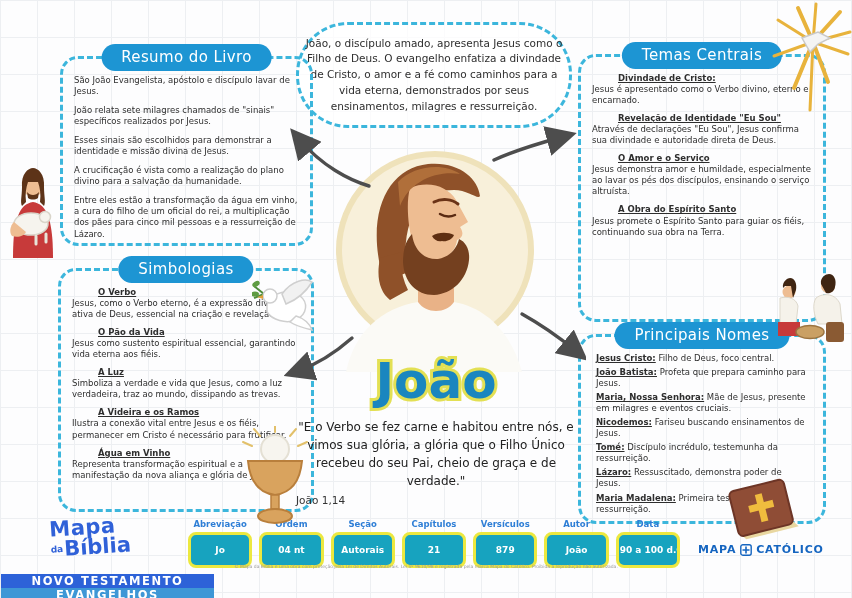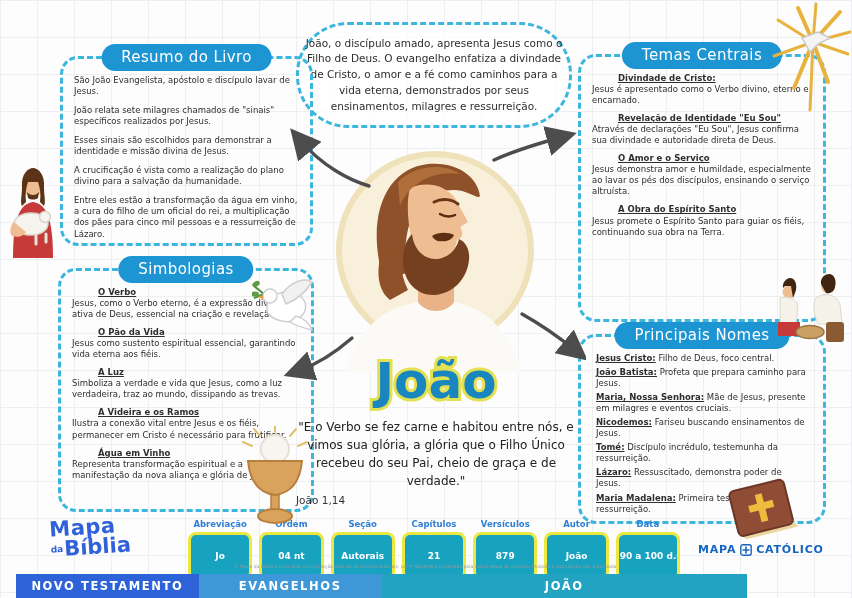--- a/index.html
+++ b/index.html
@@ -30,34 +30,34 @@
 
   .book-title{position:absolute;left:318px;top:346px;width:236px;height:70px;}
   .quote{position:absolute;left:296px;top:418px;width:280px;text-align:center;
     font-size:12px;line-height:1.5;font-weight:500;color:#222;}
   .quote-ref{position:absolute;left:296px;top:494px;width:280px;text-align:left;font-size:10.5px;color:#333;}
 
   .facts{position:absolute;left:188px;top:519px;width:492px;display:flex;gap:7px;}
   .fact{flex:1;text-align:center;min-width:0;}
   .fact-label{color:#2e7ed6;font-size:8.5px;font-weight:600;margin-bottom:3px;white-space:nowrap;}
   .fact-pill{background:#17a3bf;border:3px solid #ece83f;border-radius:8px;color:#fff;
-    font-size:9px;font-weight:bold;padding:16px 1px;white-space:nowrap;overflow:hidden;}
+    font-size:9px;font-weight:bold;padding:10px 1px;white-space:nowrap;overflow:hidden;}
 
   .logo{position:absolute;left:50px;top:518px;color:#3061d8;transform:rotate(-4deg);
     font-weight:bold;line-height:.95;}
   .logo-top{font-size:21px;letter-spacing:.5px;}
   .logo-bottom{font-size:21px;}
   .logo-da{font-size:9px;vertical-align:4px;margin-right:1px;}
 
   .partner{position:absolute;left:698px;top:543px;display:flex;align-items:center;gap:4px;
     color:#1565c0;font-weight:bold;font-size:11px;letter-spacing:.8px;}
   .copyright{position:absolute;left:176px;top:565px;width:500px;text-align:center;
     font-size:4.5px;color:#9a9a9a;line-height:1;}
 
-  .footer{position:absolute;left:16px;bottom:0;width:731px;height:24px;display:flex;}
+  .footer{position:absolute;left:1px;bottom:0;width:852px;height:24px;display:flex;flex-direction:column;}
   .seg{display:flex;align-items:center;justify-content:center;color:#fff;font-weight:bold;
     font-size:11.5px;letter-spacing:1.6px;}
   .seg1{width:25%;background:#2d62d8;}
   .seg2{width:25%;background:#3e97d6;}
   .seg3{width:50%;background:#22a3c2;}
 
   .deco{position:absolute;z-index:3;}
 </style>
 </head>
 <body>

